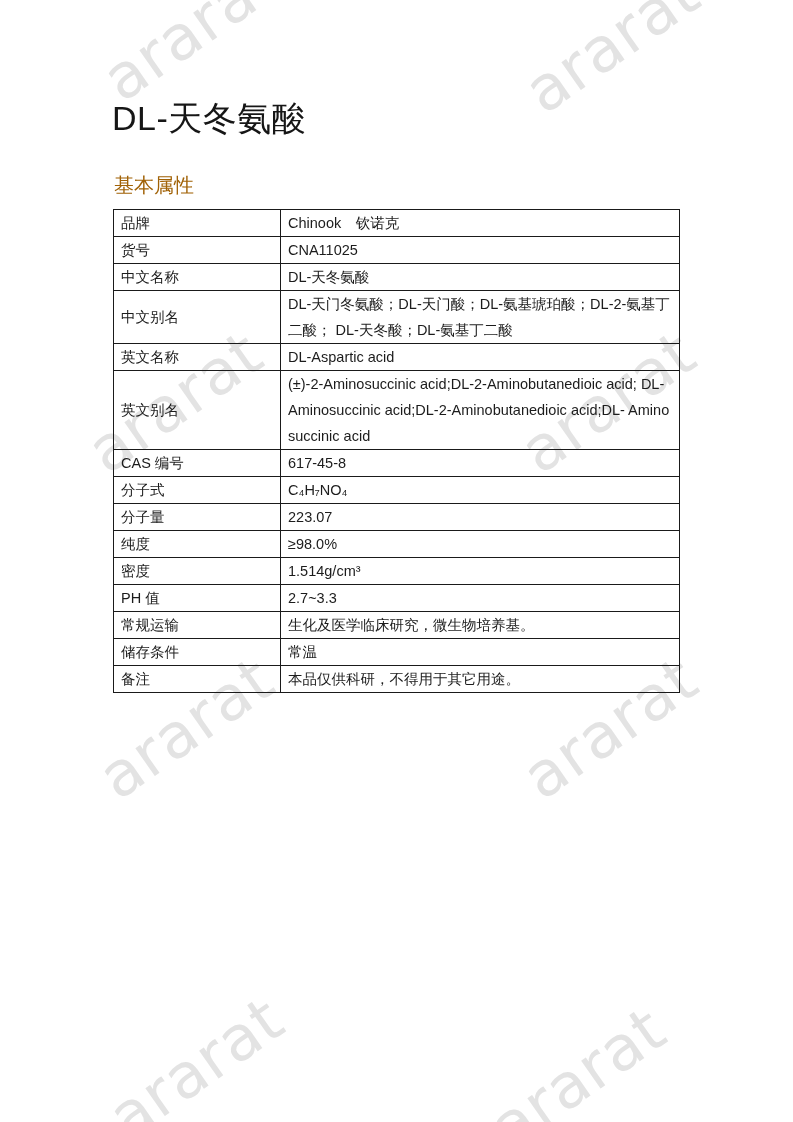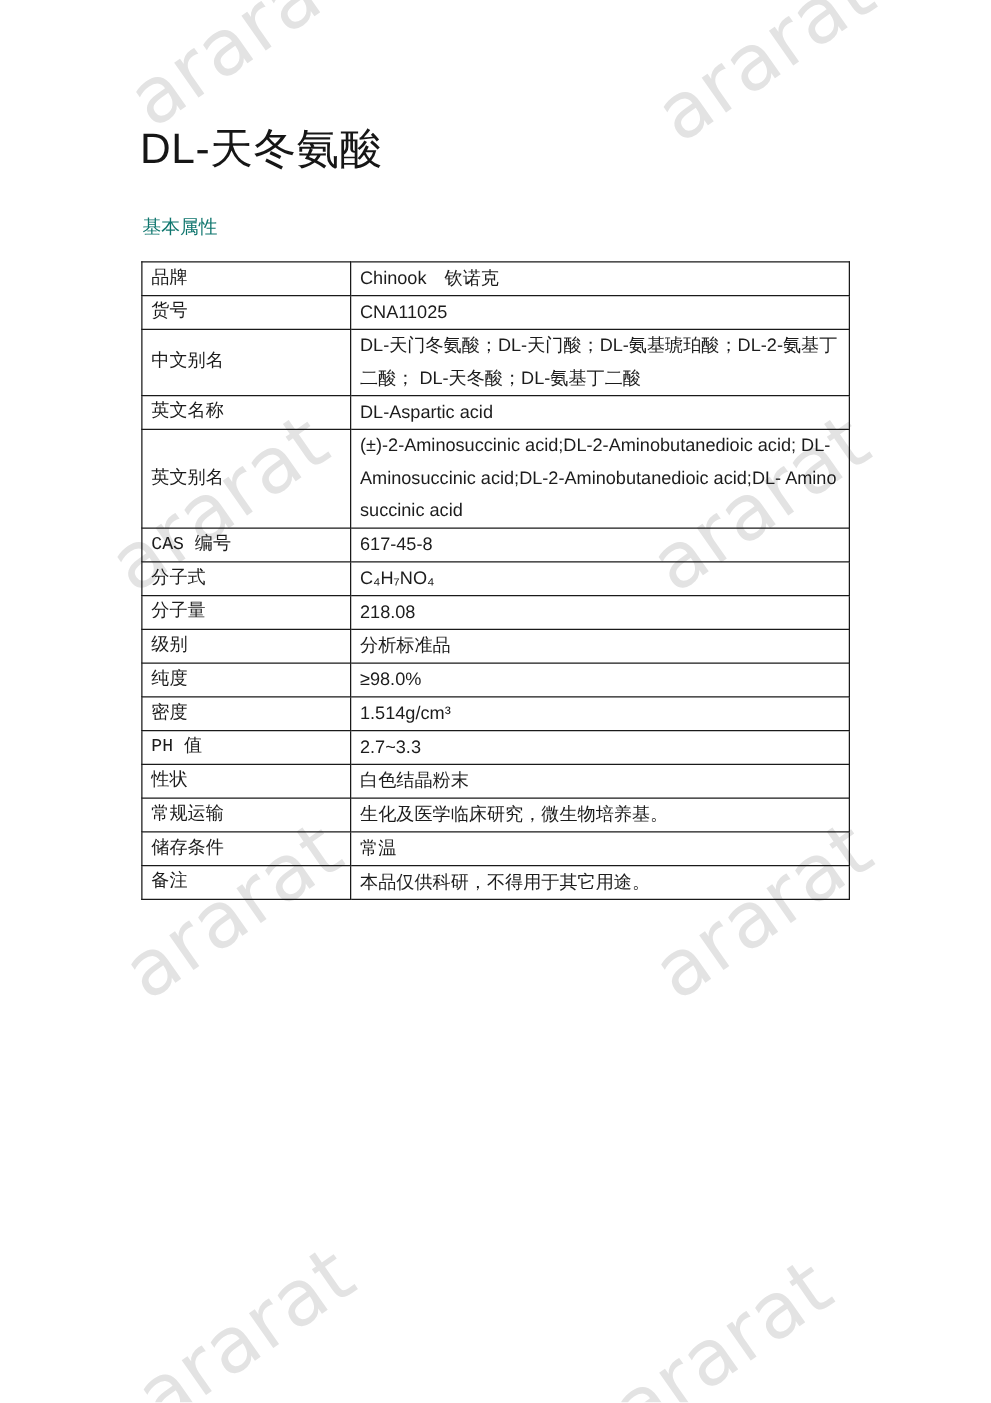--- a/index.html
+++ b/index.html
@@ -19,35 +19,35 @@
     user-select:none;
     pointer-events:none;
   }
   .doc-title {
     position:absolute; left:112px; top:96px;
     font-size:34px; font-weight:400; color:#161616;
     letter-spacing:0.5px;
   }
   .section-heading {
     position:absolute; left:114px; top:172px;
-    font-size:15px; font-weight:400; color:#0f766e;
+    font-size:20px; font-weight:400; color:#a16207;
   }
   table.props {
     position:absolute; left:113px; top:209px;
     width:567px; border-collapse:collapse; table-layout:fixed;
     background:transparent;
   }
   table.props td {
     border:1px solid #1a1a1a;
     font-size:14.5px; line-height:26px;
     padding:0 7px; vertical-align:middle;
     word-break:break-all;
     background:transparent;
   }
-  table.props td.label { width:152px;font-family:Liberation Mono, monospace; }
+  table.props td.label { width:152px; }
 </style>
 </head>
 <body>
 
 <div class="page">
 
   <span class="watermark" style="left: 190px; top: 30px; color: rgb(227, 227, 227);">ararat</span>
   <span class="watermark" style="left: 612px; top: 42px; color: rgb(227, 227, 227);">ararat</span>
   <span class="watermark" style="left: 175px; top: 402px; color: rgb(227, 227, 227);">ararat</span>
   <span class="watermark" style="left: 608px; top: 402px; color: rgb(227, 227, 227);">ararat</span>
@@ -64,20 +64,24 @@
     <tr>
       <td class="label">品牌</td>
       <td class="value">Chinook　钦诺克</td>
     </tr>
 
     <tr>
       <td class="label">货号</td>
       <td class="value">CNA11025</td>
     </tr>
 
+    <tr>
+      <td class="label">中文名称</td>
+      <td class="value">DL-天冬氨酸</td>
+    </tr>
 
     <tr>
       <td class="label">中文别名</td>
       <td class="value">DL-天门冬氨酸；DL-天门酸；DL-氨基琥珀酸；DL-2-氨基丁二酸； DL-天冬酸；DL-氨基丁二酸</td>
     </tr>
 
     <tr>
       <td class="label">英文名称</td>
       <td class="value">DL-Aspartic acid</td>
     </tr>
@@ -92,49 +96,41 @@
       <td class="value">617-45-8</td>
     </tr>
 
     <tr>
       <td class="label">分子式</td>
       <td class="value">C₄H₇NO₄</td>
     </tr>
 
     <tr>
       <td class="label">分子量</td>
-      <td class="value">218.08</td>
+      <td class="value">223.07</td>
     </tr>
 
-    <tr>
-      <td class="label">级别</td>
-      <td class="value">分析标准品</td>
-    </tr>
 
     <tr>
       <td class="label">纯度</td>
       <td class="value">≥98.0%</td>
     </tr>
 
 
 
     <tr>
       <td class="label">密度</td>
       <td class="value">1.514g/cm³</td>
     </tr>
 
     <tr>
       <td class="label">PH 值</td>
       <td class="value">2.7~3.3</td>
     </tr>
 
-    <tr>
-      <td class="label">性状</td>
-      <td class="value">白色结晶粉末</td>
-    </tr>
 
     <tr>
       <td class="label">常规运输</td>
       <td class="value">生化及医学临床研究，微生物培养基。</td>
     </tr>
 
     <tr>
       <td class="label">储存条件</td>
       <td class="value">常温</td>
     </tr>

